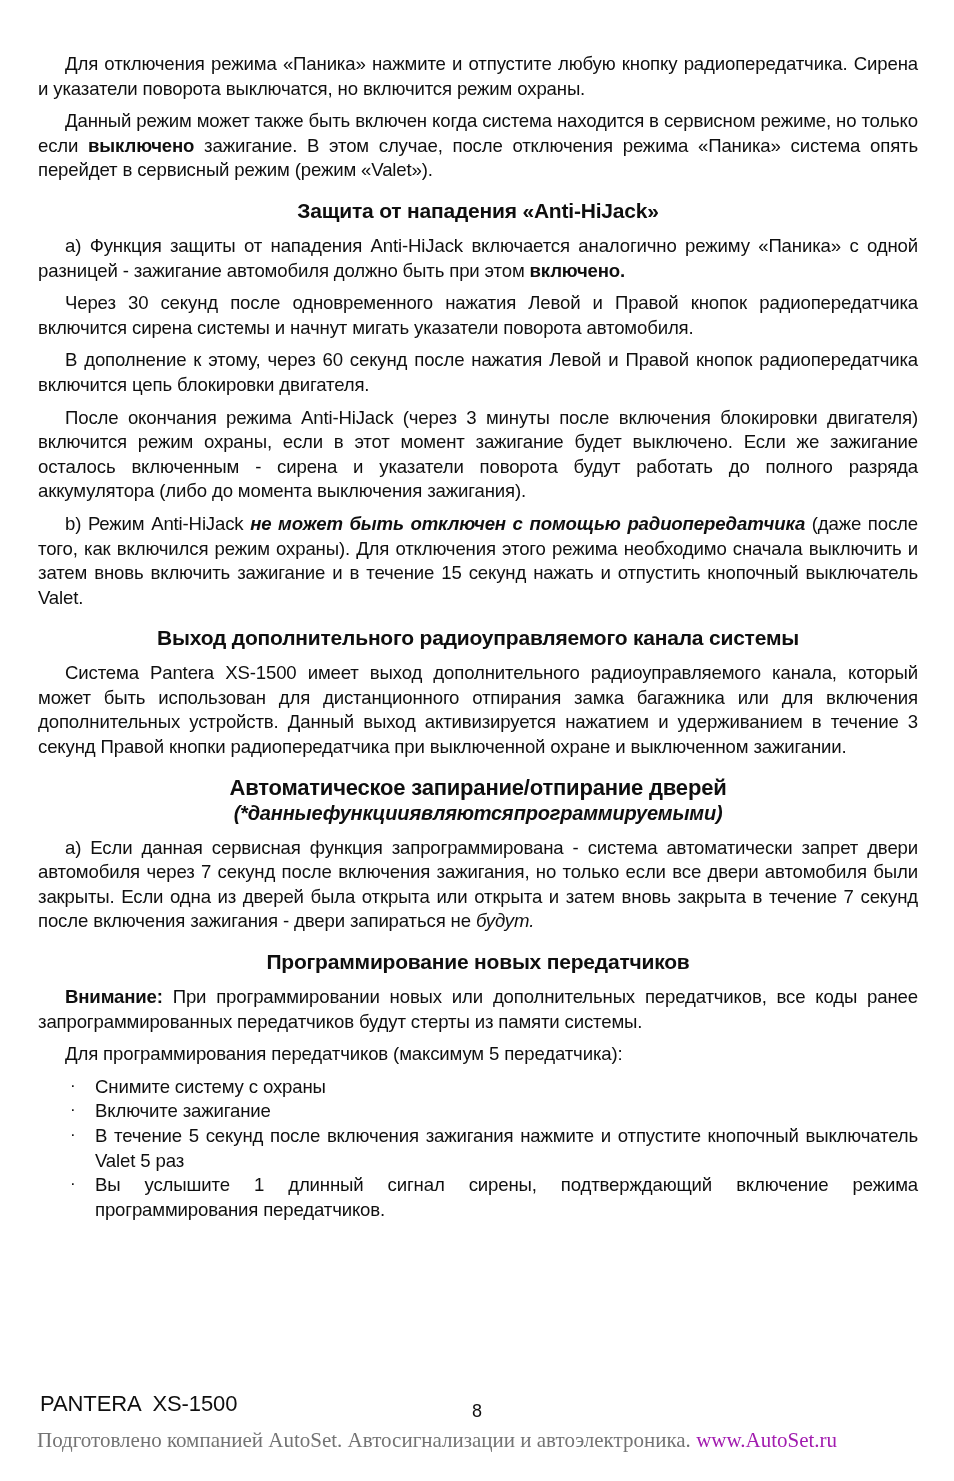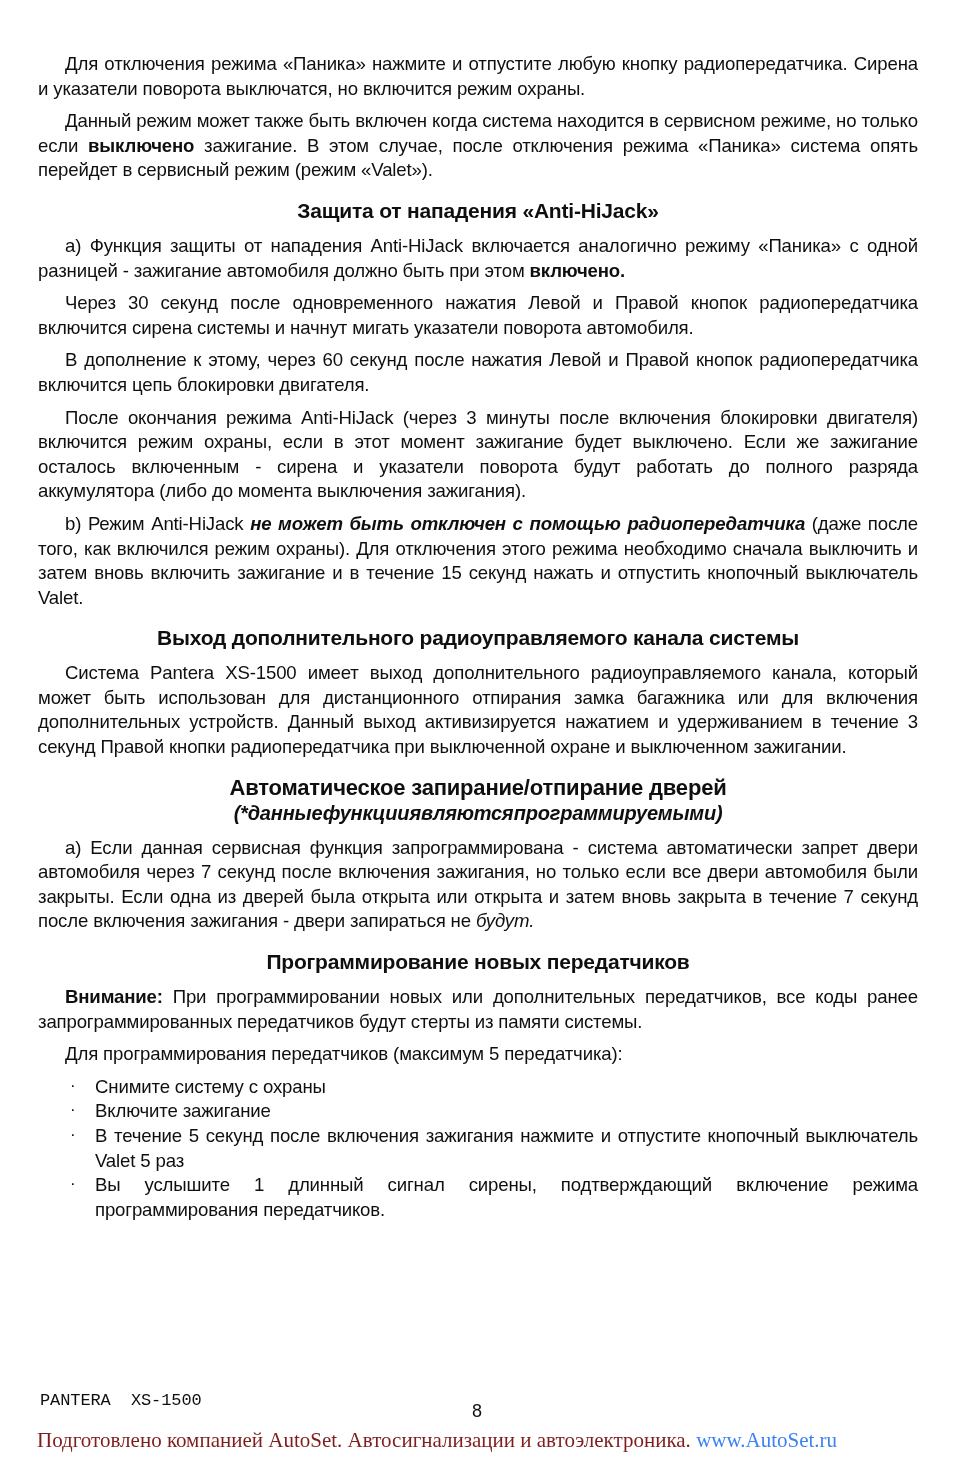--- a/index.html
+++ b/index.html
@@ -42,34 +42,34 @@
     padding-left: 27px;
     font-size: 18.6px;
     line-height: 24.6px;
     text-align: justify;
     letter-spacing: -0.15px;
   }
   li.bullet .dot { position: absolute; left: 2px; top: -1px; font-size: 17px; }
   .footer-row {
     position: absolute; top: 1391px; left: 40px; right: 36px;
     display: flex; justify-content: space-between; align-items: flex-start;
-    font-size: 17px; letter-spacing: -0.1px; font-family: Liberation Mono, monospace;
+    font-size: 22px; letter-spacing: -0.1px;
   }
   .footer-left { white-space: pre; }
   .page-number {
     position: absolute; top: 1401px; left: 0; width: 100%;
     text-align: center; font-size: 18px;
   }
   .promo {
     position: absolute; top: 1427px; left: 37px; right: 36px;
     font-family: "Liberation Serif", "DejaVu Serif", serif;
     font-size: 21px; line-height: 26px; white-space: nowrap;
   }
-  .promo .red { color: #7f1d1d; }
-  .promo a.link { color: #3b82f6; text-decoration: none; }
+  .promo .red { color: #737373; }
+  .promo a.link { color: #a21caf; text-decoration: none; }
   b.bi { font-style: italic; }
 </style>
 </head>
 <body>
 
 <div class="content">
 
   <p class="para"><span>Для отключения режима «Паника» нажмите и отпустите любую кнопку радиопередатчика. Сирена и указатели поворота выключатся, но включится режим охраны.</span></p>
 
   <p class="para"><span>Данный режим может также быть включен когда система находится в сервисном режиме, но только если </span><b>выключено</b><span> зажигание. В этом случае, после отключения режима «Паника» система опять перейдет в сервисный режим (режим «Valet»).</span></p>

